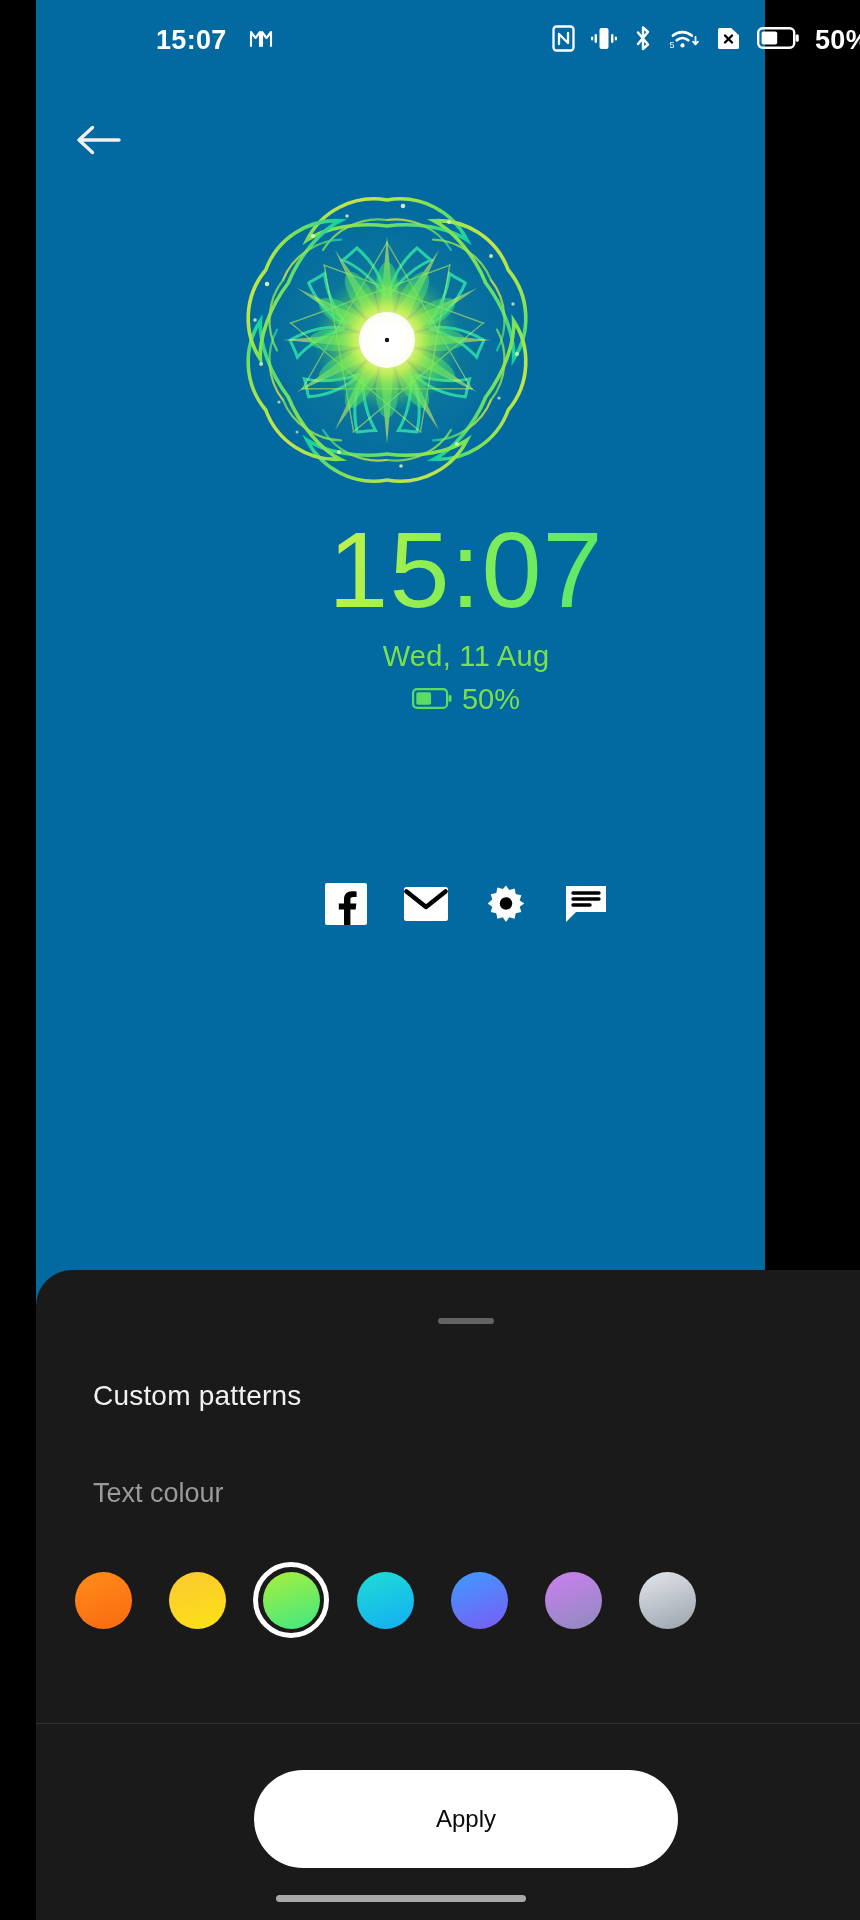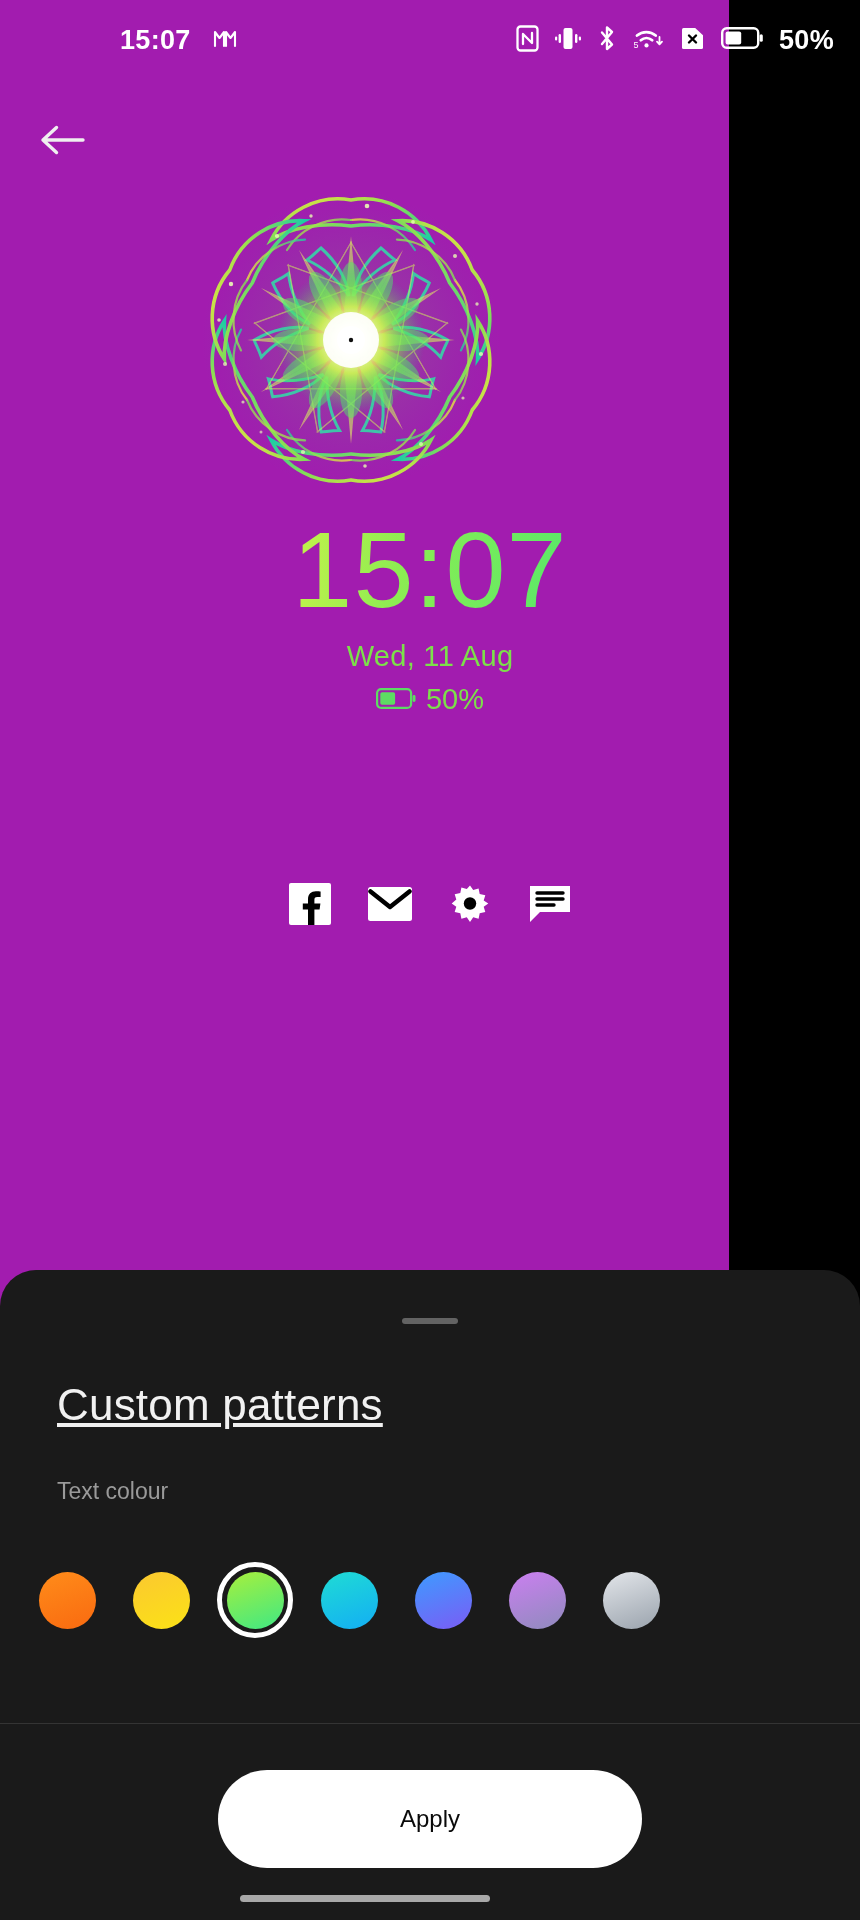--- a/index.html
+++ b/index.html
@@ -2,21 +2,21 @@
 <html><head>
 <meta charset="utf-8">
 <style>
   * { margin:0; padding:0; box-sizing:border-box; }
   html, body {
     width:860px; height:1920px;
     background:#000;
     font-family:"Liberation Sans", sans-serif;
     overflow:hidden;
   }
-  #screen { position:relative; width:729px; height:1920px; background:#a21caf; }
+  #screen { position:relative; width:729px; height:1920px; background:#0369a1;margin-left:36px; }
 
   
   #status-bar {
     position:absolute; top:0; left:0; width:860px; height:80px;
     display:flex; align-items:center; justify-content:space-between;
     padding:0 26px 0 120px;
   }
   .sb-left { display:flex; align-items:center; gap:22px; }
   .sb-right { display:flex; align-items:center; gap:16px; }
   .sb-clock { color:#fff; font-size:27px; font-weight:700; letter-spacing:.3px; }
@@ -66,25 +66,25 @@
     position:absolute; left:0; bottom:0; width:860px; height:650px;
     background:#1a1a1a;
     border-radius:36px 36px 0 0;
   }
   #sheet-handle {
     position:absolute; left:50%; transform:translateX(-50%); top:48px;
     width:56px; height:6px; border-radius:3px; background:#636363;
   }
   #sheet-title {
     position:absolute; left:57px; top:110px;
-    font-size:44px; color:#f1f1f1; font-weight:400; letter-spacing:.2px;text-decoration:underline;
+    font-size:28px; color:#f1f1f1; font-weight:400; letter-spacing:.2px;
   }
   #swatch-section-label {
     position:absolute; left:57px; top:208px;
-    font-size:23px; color:#9a9a9a; font-weight:400;
+    font-size:27px; color:#9a9a9a; font-weight:400;
   }
   #swatch-row {
     position:absolute; left:0; top:290px; width:860px;
     display:flex; align-items:center; padding-left:20px;
   }
   .swatch-wrap {
     width:94px; height:80px; position:relative;
     display:flex; align-items:center; justify-content:center;
   }
   .swatch { width:57px; height:57px; border-radius:50%; display:block; }

